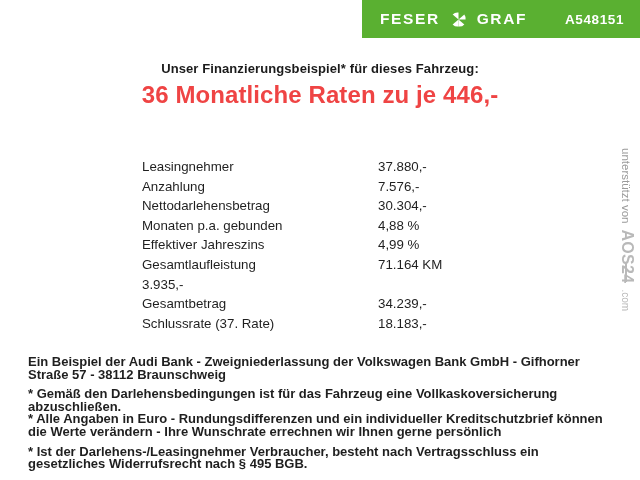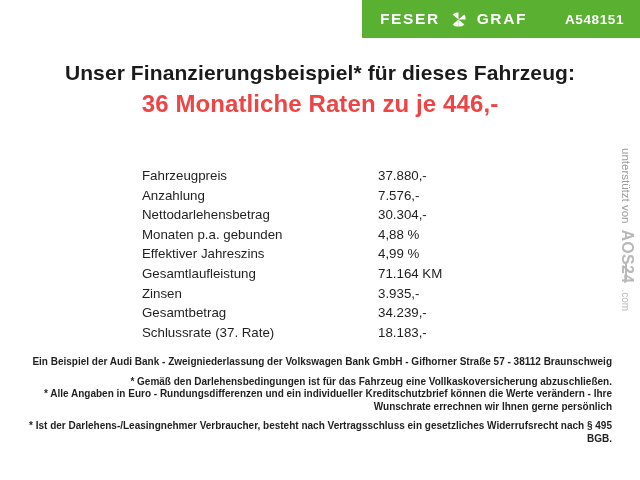--- a/index.html
+++ b/index.html
@@ -64,21 +64,21 @@
     margin-left: 44px;
   }
 
   
   .titles {
     margin-top: 23px;
     text-align: center;
     padding: 0 30px;
   }
   .title-1 {
-    font-size: 21px;
+    font-size: 13px;
     font-weight: bold;
     color: #1b1b1b;
     letter-spacing: 0.1px;
   }
   .title-2 {
     font-size: 24px;
     font-weight: bold;
     color: #ef4444;
     margin-top: 5px;
     letter-spacing: 0.1px;
@@ -97,23 +97,23 @@
   }
   .row .label { width: 236px; }
   .row .value { width: 180px; }
 
   
   .footnotes {
     position: absolute;
     left: 0;
     right: 0;
     top: 356px;
-    text-align: right;
+    text-align: left;
     padding: 0 28px;
-    font-size: 10px;
+    font-size: 13px;
     font-weight: bold;
     line-height: 12.6px;
     color: #1f1f1f;
   }
   .footnotes p { margin: 0; }
   .fn-gap { margin-top: 7px !important; }
 
   
   .sponsor {
     position: absolute;
@@ -179,21 +179,21 @@
   <div class="ref-code">A548151</div>
 </div>
 
 <div class="titles">
   <div class="title-1">Unser Finanzierungsbeispiel* für dieses Fahrzeug:</div>
   <div class="title-2">36 Monatliche Raten zu je 446,-</div>
 </div>
 
 <div class="table-wrap">
   <div class="row">
-    <span class="label">Fahrzeugpreis</span>
+    <span class="label">Leasingnehmer</span>
     <span class="value">37.880,-</span>
   </div>
   <div class="row">
     <span class="label">Anzahlung</span>
     <span class="value">7.576,-</span>
   </div>
   <div class="row">
     <span class="label">Nettodarlehensbetrag</span>
     <span class="value">30.304,-</span>
   </div>
@@ -203,21 +203,20 @@
   </div>
   <div class="row">
     <span class="label">Effektiver Jahreszins</span>
     <span class="value">4,99 %</span>
   </div>
   <div class="row">
     <span class="label">Gesamtlaufleistung</span>
     <span class="value">71.164 KM</span>
   </div>
   <div class="row">
-    <span class="label">Zinsen</span>
     <span class="value">3.935,-</span>
   </div>
   <div class="row">
     <span class="label">Gesamtbetrag</span>
     <span class="value">34.239,-</span>
   </div>
   <div class="row">
     <span class="label">Schlussrate (37. Rate)</span>
     <span class="value">18.183,-</span>
   </div>

